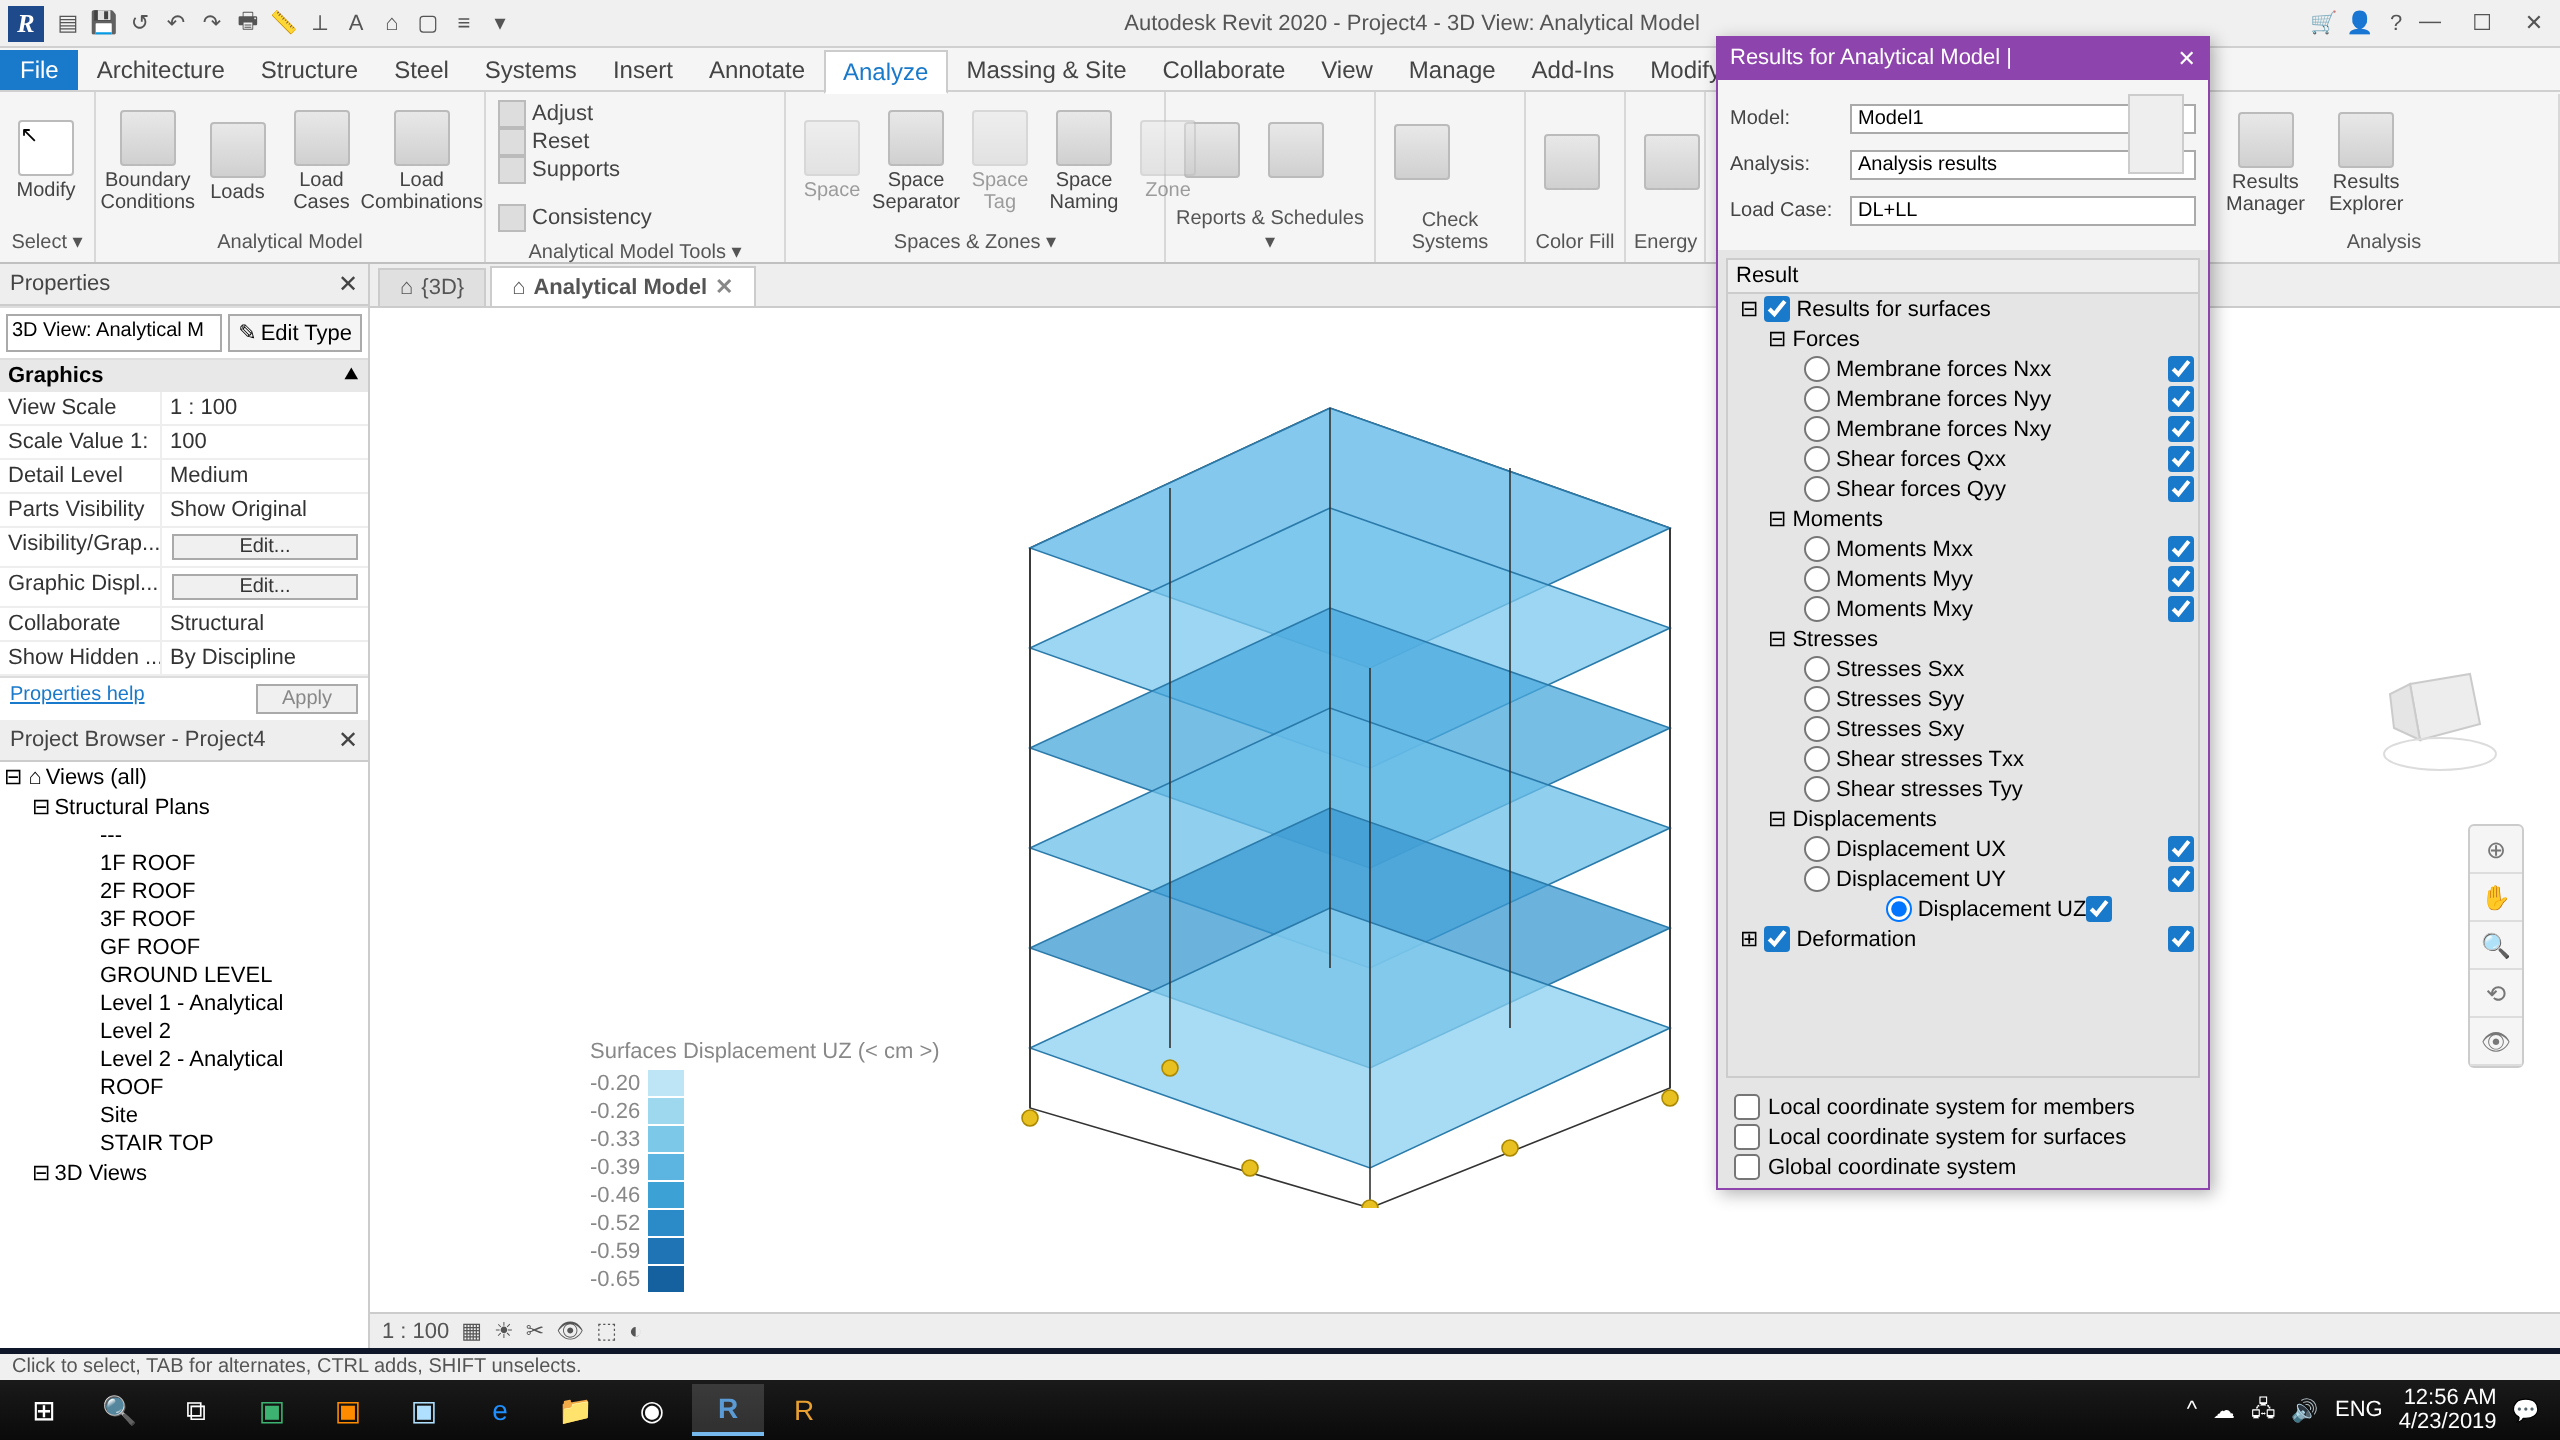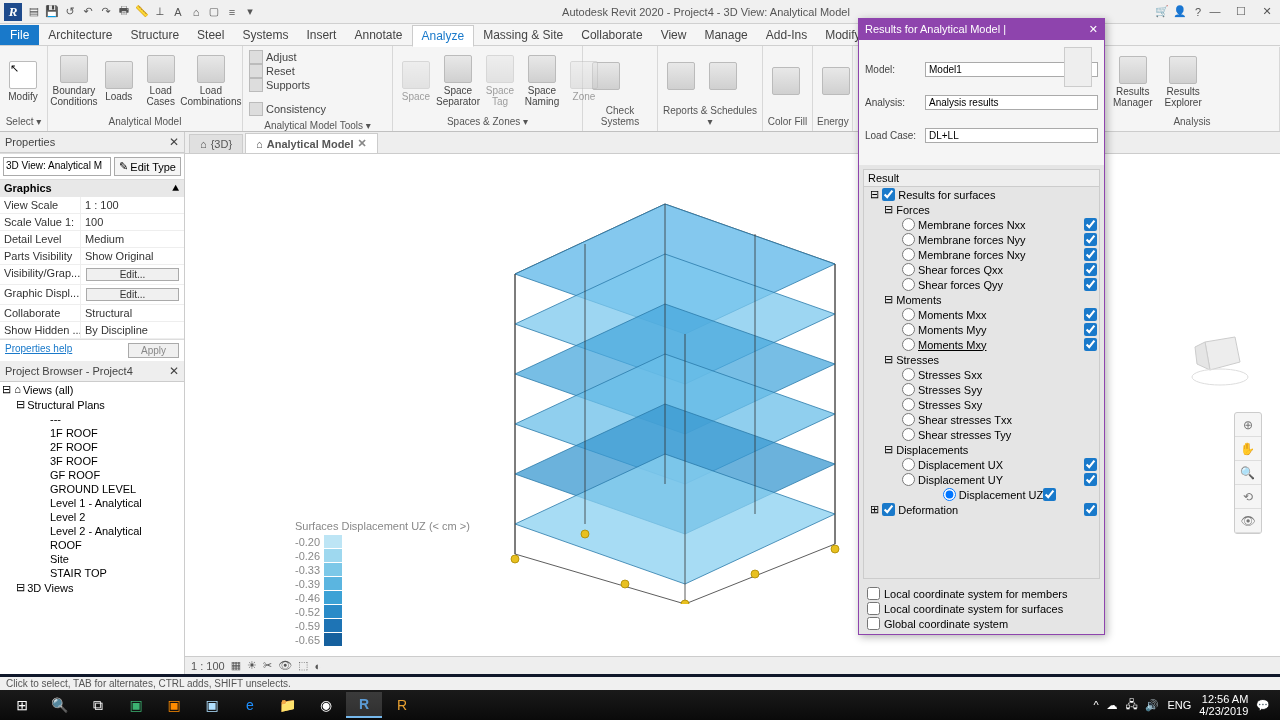--- a/index.html
+++ b/index.html
@@ -56,21 +56,21 @@
 .building{position:absolute;left:280px;top:20px;width:420px;height:430px}
 .legend{position:absolute;left:110px;top:366px;font-size:9px;color:#888}
 .legend .lrow{display:flex;align-items:center;gap:4px;margin:1px 0}
 .legend .lbox{width:18px;height:13px}
 .overlay-text{position:absolute;left:310px;bottom:5px;font-family:"Trebuchet MS",sans-serif;font-size:29px;color:#2a8bc4;letter-spacing:2px;line-height:1.3;text-transform:uppercase}
 .viewbar{position:absolute;bottom:0;left:0;height:18px;background:#eee;border-top:1px solid #ccc;display:flex;align-items:center;gap:6px;padding:0 6px;font-size:10px;color:#555;width:100%}
 .results-panel{position:absolute;right:175px;top:18px;width:247px;background:#e5e5e5;border:1px solid #8e44ad;box-shadow:2px 2px 8px rgba(0,0,0,0.3);z-index:50}
 .results-panel .rhdr{background:#8e44ad;color:#fff;padding:4px 6px;display:flex;justify-content:space-between;font-size:11px}
 .results-panel .rhdr .rx{cursor:pointer}
 .results-panel .rform{padding:4px 6px;background:#f5f5f5}
-.results-panel .rfrow{display:flex;align-items:center;margin:18px 0}
+.results-panel .rfrow{display:flex;align-items:center;margin:8px 0}
 .results-panel .rfk{width:60px;font-size:10px;color:#444}
 .results-panel .rfv{flex:1;border:1px solid #aaa;padding:1px 3px;font-size:10px;background:#fff}
 .results-panel .rtree{border:1px solid #ccc;margin:4px;height:410px;overflow:auto;font-size:10px}
 .results-panel .rthdr{background:#eee;padding:2px 4px;border-bottom:1px solid #ccc}
 .results-panel .rtrow{display:flex;align-items:center;padding:1px 2px;justify-content:space-between}
 .results-panel .rtrow .rtl{display:flex;align-items:center;gap:3px}
 .results-panel .rtrow input[type=radio],.results-panel .rtrow input[type=checkbox]{margin:0}
 .results-panel .rchk{accent-color:#1979ca}
 .results-panel .rcoord{padding:2px 8px;font-size:10px}
 .results-panel .rcoord label{display:flex;gap:4px;align-items:center;margin:2px 0}
@@ -216,39 +216,39 @@
           <div class="rlbl" style="white-space:pre">Space
 Naming</div>
         </div>
       <div class="ritem" style="opacity:0.5">
           <div class="ricon"></div>
           <div class="rlbl">Zone</div>
         </div>
     </div>
     <div class="plabel">Spaces &amp; Zones ▾</div>
   </div>
+  <div class="rpanel" style="width:105px">
+    <div class="ricons">
+        <div class="ritem">
+          <div class="ricon"></div>
+        </div>
+        <div class="ritem">
+          <div class="ricon"></div>
+        </div>
+      </div>
+    <div class="plabel">Reports &amp; Schedules ▾</div>
+  </div>
   <div class="rpanel" style="width:75px">
       <div class="ricons">
         <div class="ritem">
           <div class="ricon"></div>
         </div>
       </div>
       <div class="plabel">Check Systems</div>
     </div>
-  <div class="rpanel" style="width:105px">
-    <div class="ricons">
-        <div class="ritem">
-          <div class="ricon"></div>
-        </div>
-        <div class="ritem">
-          <div class="ricon"></div>
-        </div>
-      </div>
-    <div class="plabel">Reports &amp; Schedules ▾</div>
-  </div>
   <div class="rpanel" style="width:50px">
       <div class="ricons">
         <div class="ritem">
           <div class="ricon"></div>
         </div>
       </div>
       <div class="plabel">Color Fill</div>
     </div>
   <div class="rpanel" style="width:40px">
       <div class="ricons">
@@ -570,21 +570,21 @@
           </span>
           <input type="checkbox" checked="" class="rchk" style="">
         </div>
         <div class="rtrow" style="padding-left: 38px;">
           <span class="rtl">
             <input type="radio" name="moments-items" style=""> 
             <span>Moments Myy</span>
           </span>
           <input type="checkbox" checked="" class="rchk" style="">
         </div>
-        <div class="rtrow" style="padding-left: 38px; text-decoration: underline;">
+        <div class="rtrow" style="padding-left: 38px;">
           <span class="rtl">
             <input type="radio" name="moments-items" style=""> 
             <span>Moments Mxy</span>
           </span>
           <input type="checkbox" checked="" class="rchk" style="">
         </div>
       </div>
     <div class="rtrow" style="padding-left:20px">
         <span class="rtl">
           <span>⊟</span>

